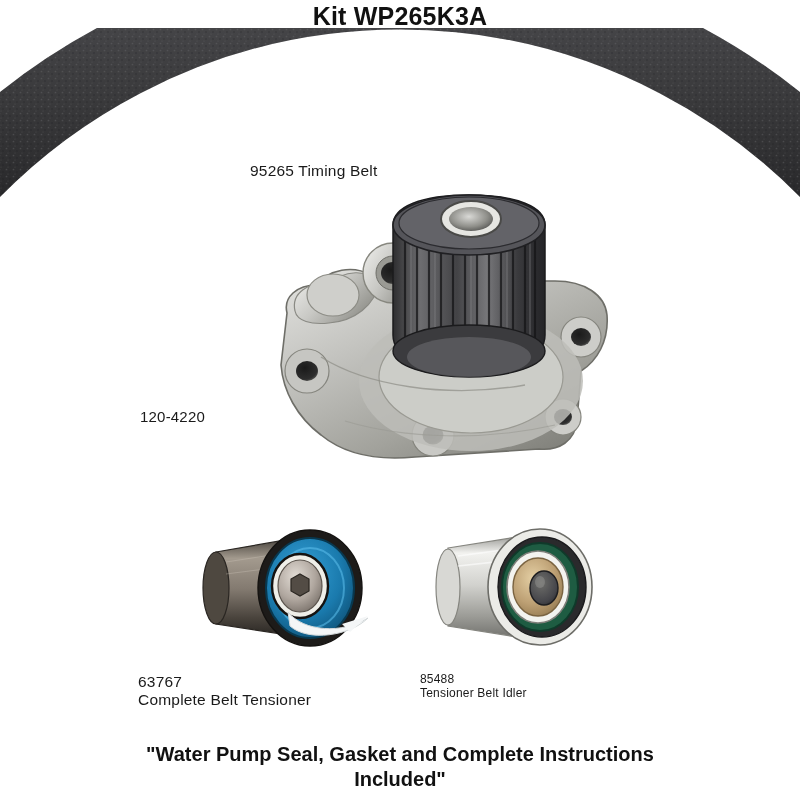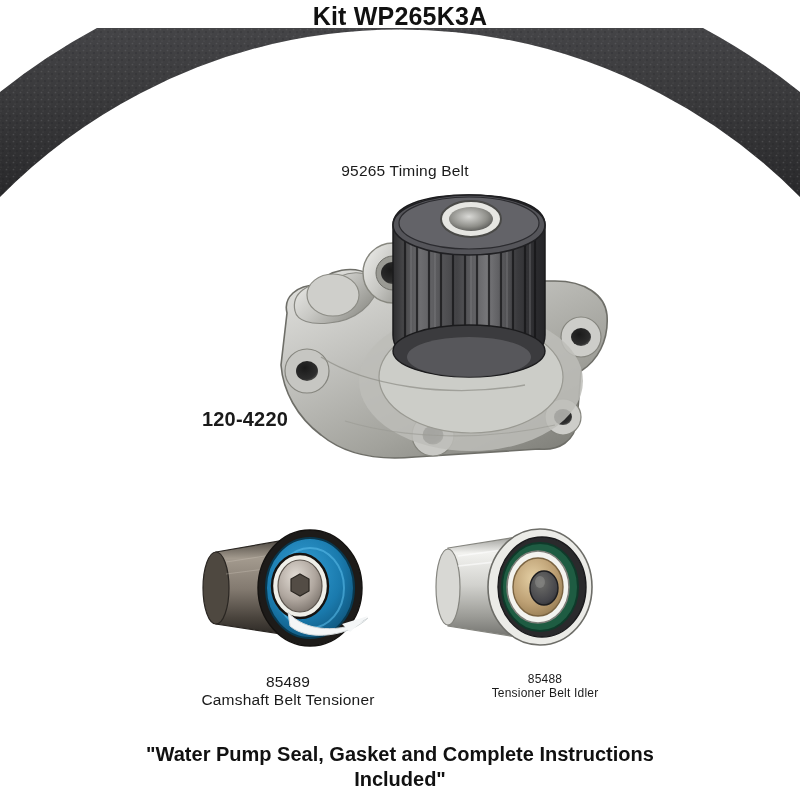--- a/index.html
+++ b/index.html
@@ -29,36 +29,36 @@
     font-size: 25px;
     font-weight: bold;
     color: #111111;
     letter-spacing: 0.2px;
     font-family: "Liberation Sans", sans-serif;
   }
 
   
   .caption {
     position: absolute;
-    text-align: center;
+    text-align: left;
     color: #1a1a1a;
     font-family: "Liberation Sans", sans-serif;
     font-weight: bold;
     line-height: 1.15;
     letter-spacing: 0.2px;
   }
   .caption .cap-line { display: block; }
 
   .cap-belt {
     top: 162px; left: 250px; width: 310px;
     font-size: 15.5px; font-weight: normal;
   }
   .cap-pump {
     top: 408px; left: 140px; width: 210px;
-    font-size: 20px; font-weight: bold;
+    font-size: 15px; font-weight: normal;
   }
   .cap-tensioner {
     top: 673px; left: 138px; width: 300px;
     font-size: 15.5px; font-weight: normal;
   }
   .cap-idler {
     top: 673px; left: 420px; width: 250px;
     font-size: 12px; font-weight: normal;
   }
   .footer-note {
@@ -481,22 +481,22 @@
       <ellipse cx="106" cy="79" rx="31" ry="36" fill="#f3f3ef" stroke="#7f7f7a" stroke-width="1.6"></ellipse>
 
       <ellipse cx="106" cy="79" rx="25" ry="29" fill="url(#idlHub)" stroke="#7a6340" stroke-width="1.4"></ellipse>
 
       <ellipse cx="112" cy="80" rx="14" ry="17" fill="url(#idlCenter)" stroke="#1d1d20" stroke-width="1.4"></ellipse>
       <ellipse cx="108" cy="74" rx="5" ry="6" fill="#9a9a96" opacity="0.45"></ellipse>
     </svg>
   </div>
 
   <div class="caption cap-tensioner">
-    <span class="cap-line">85489</span>
-    <span class="cap-line">Camshaft Belt Tensioner</span>
+    <span class="cap-line">63767</span>
+    <span class="cap-line">Complete Belt Tensioner</span>
   </div>
 
   <div class="caption cap-idler">
     <span class="cap-line">85488</span>
     <span class="cap-line">Tensioner Belt Idler</span>
   </div>
 
   <div class="footer-note">
     <span class="cap-line">"Water Pump Seal, Gasket and</span>
     <span class="cap-line">Complete Instructions Included"</span>

